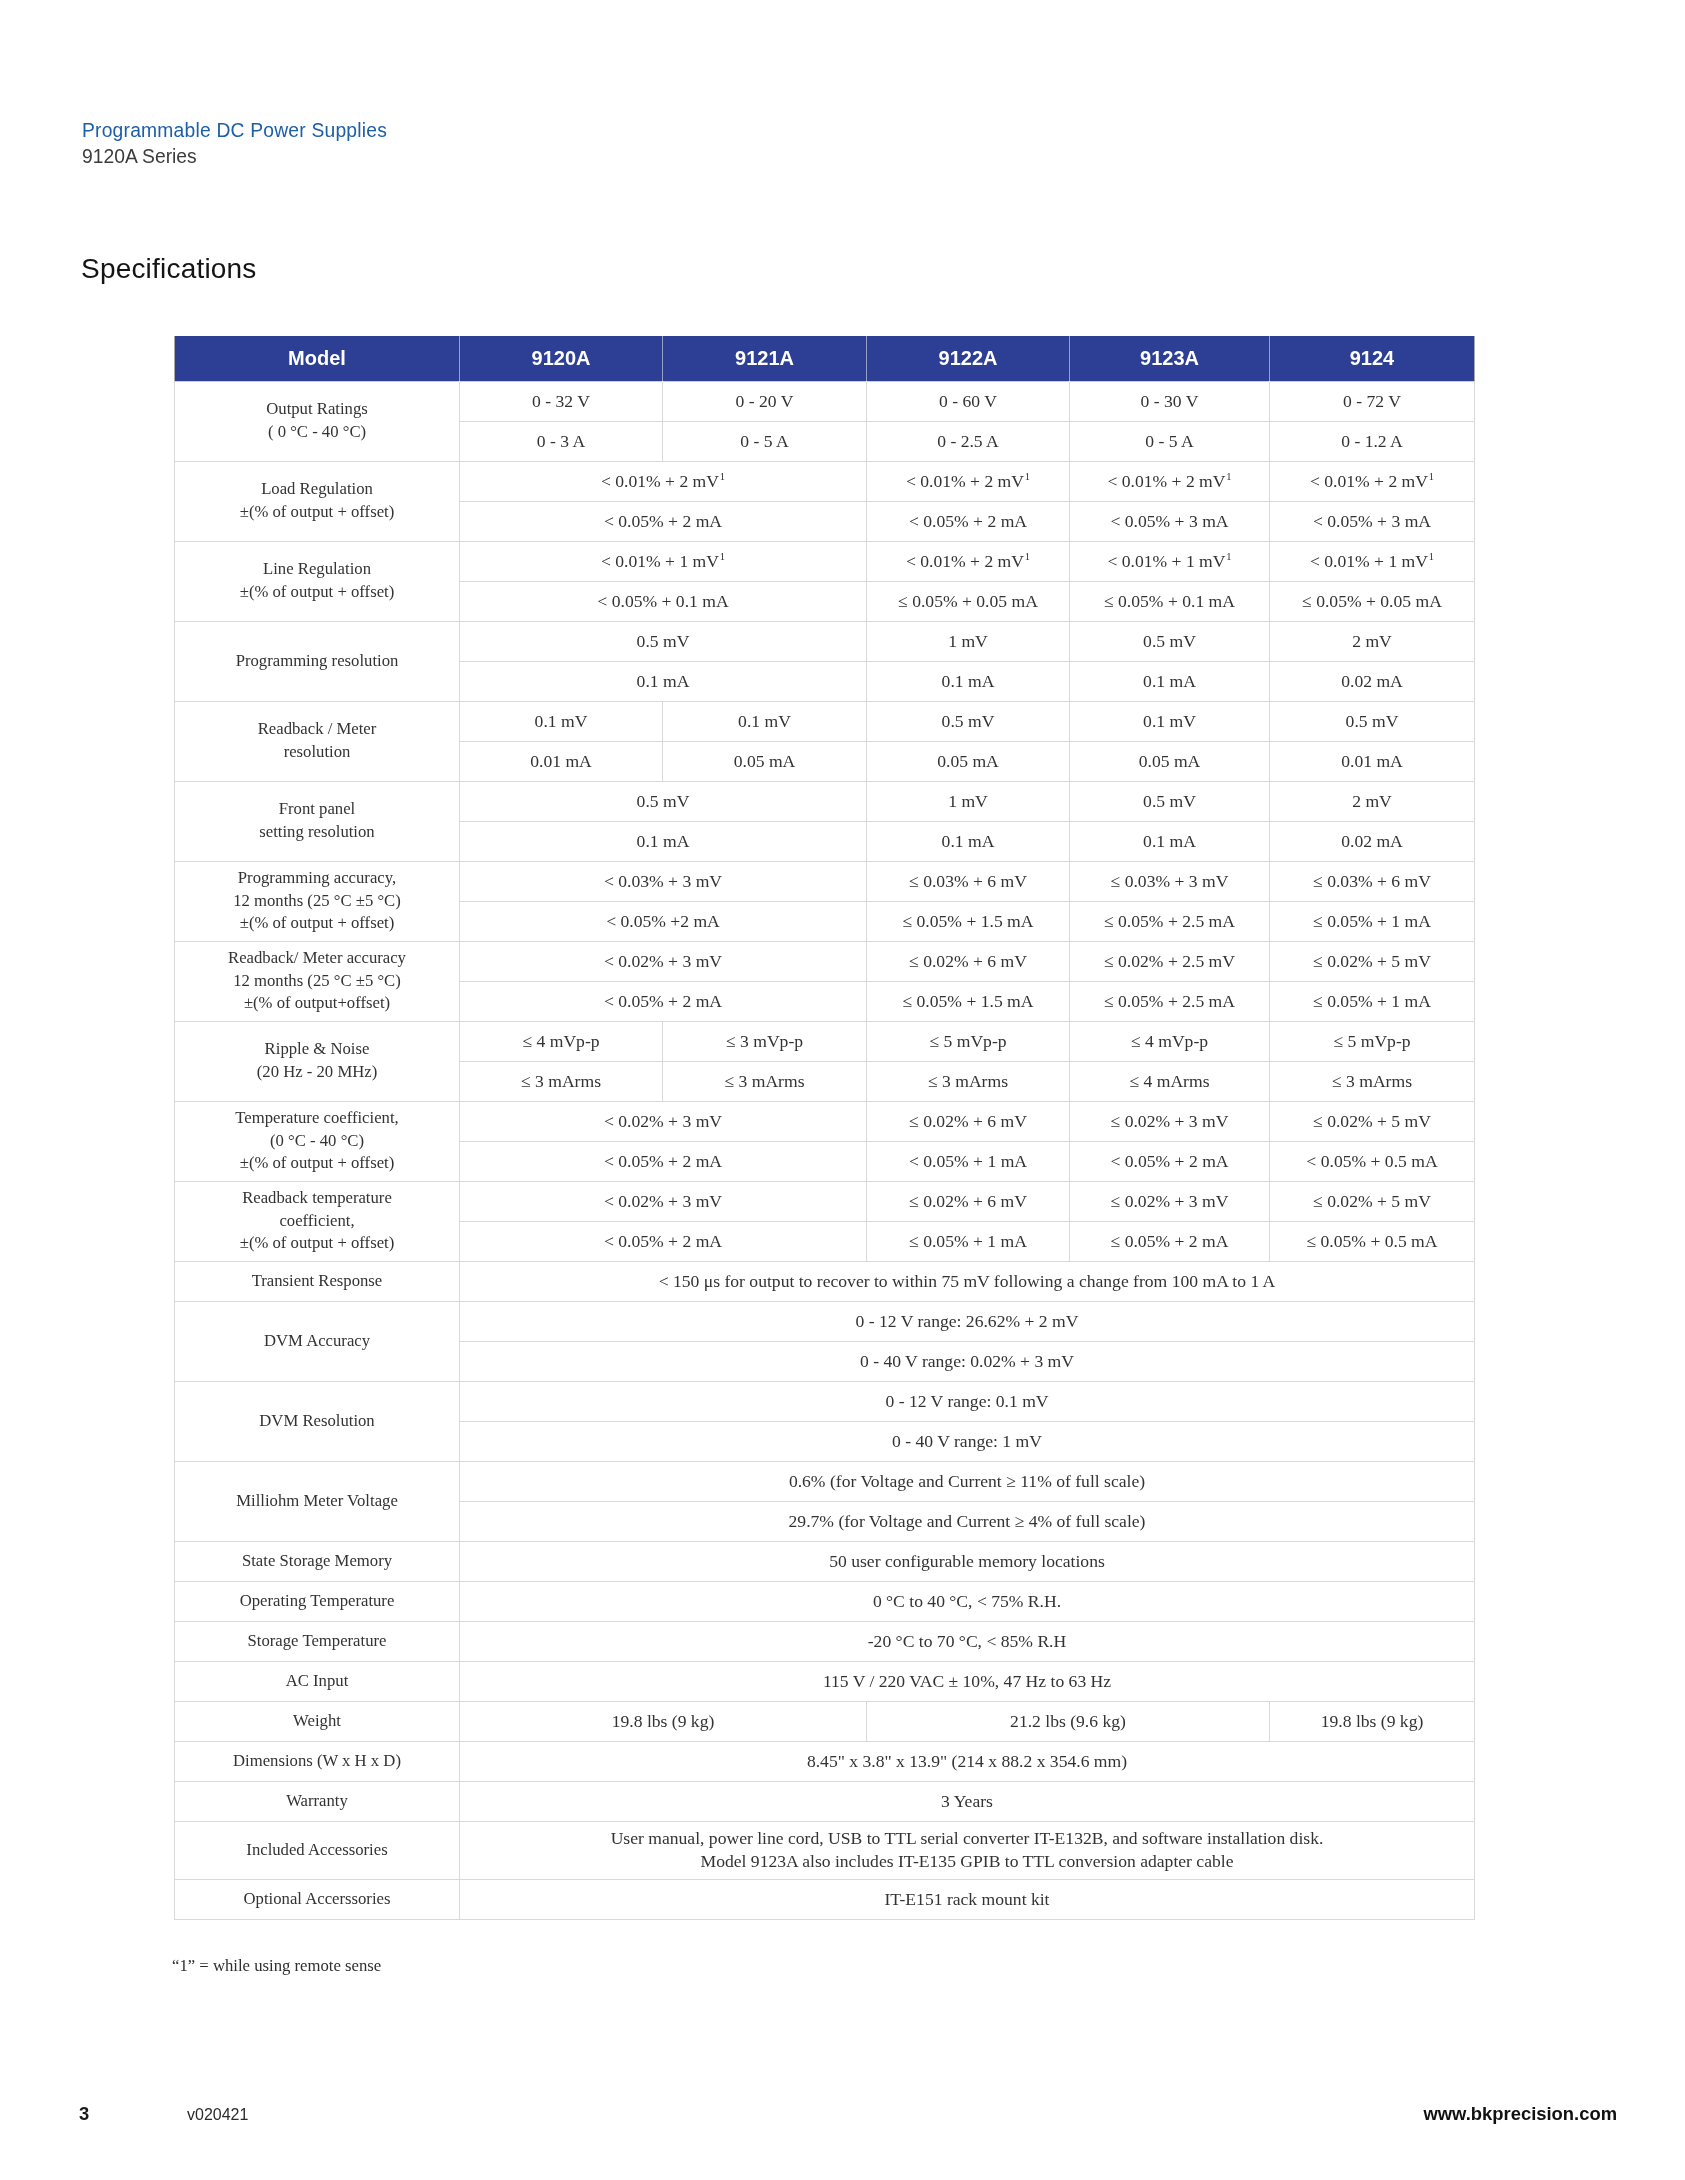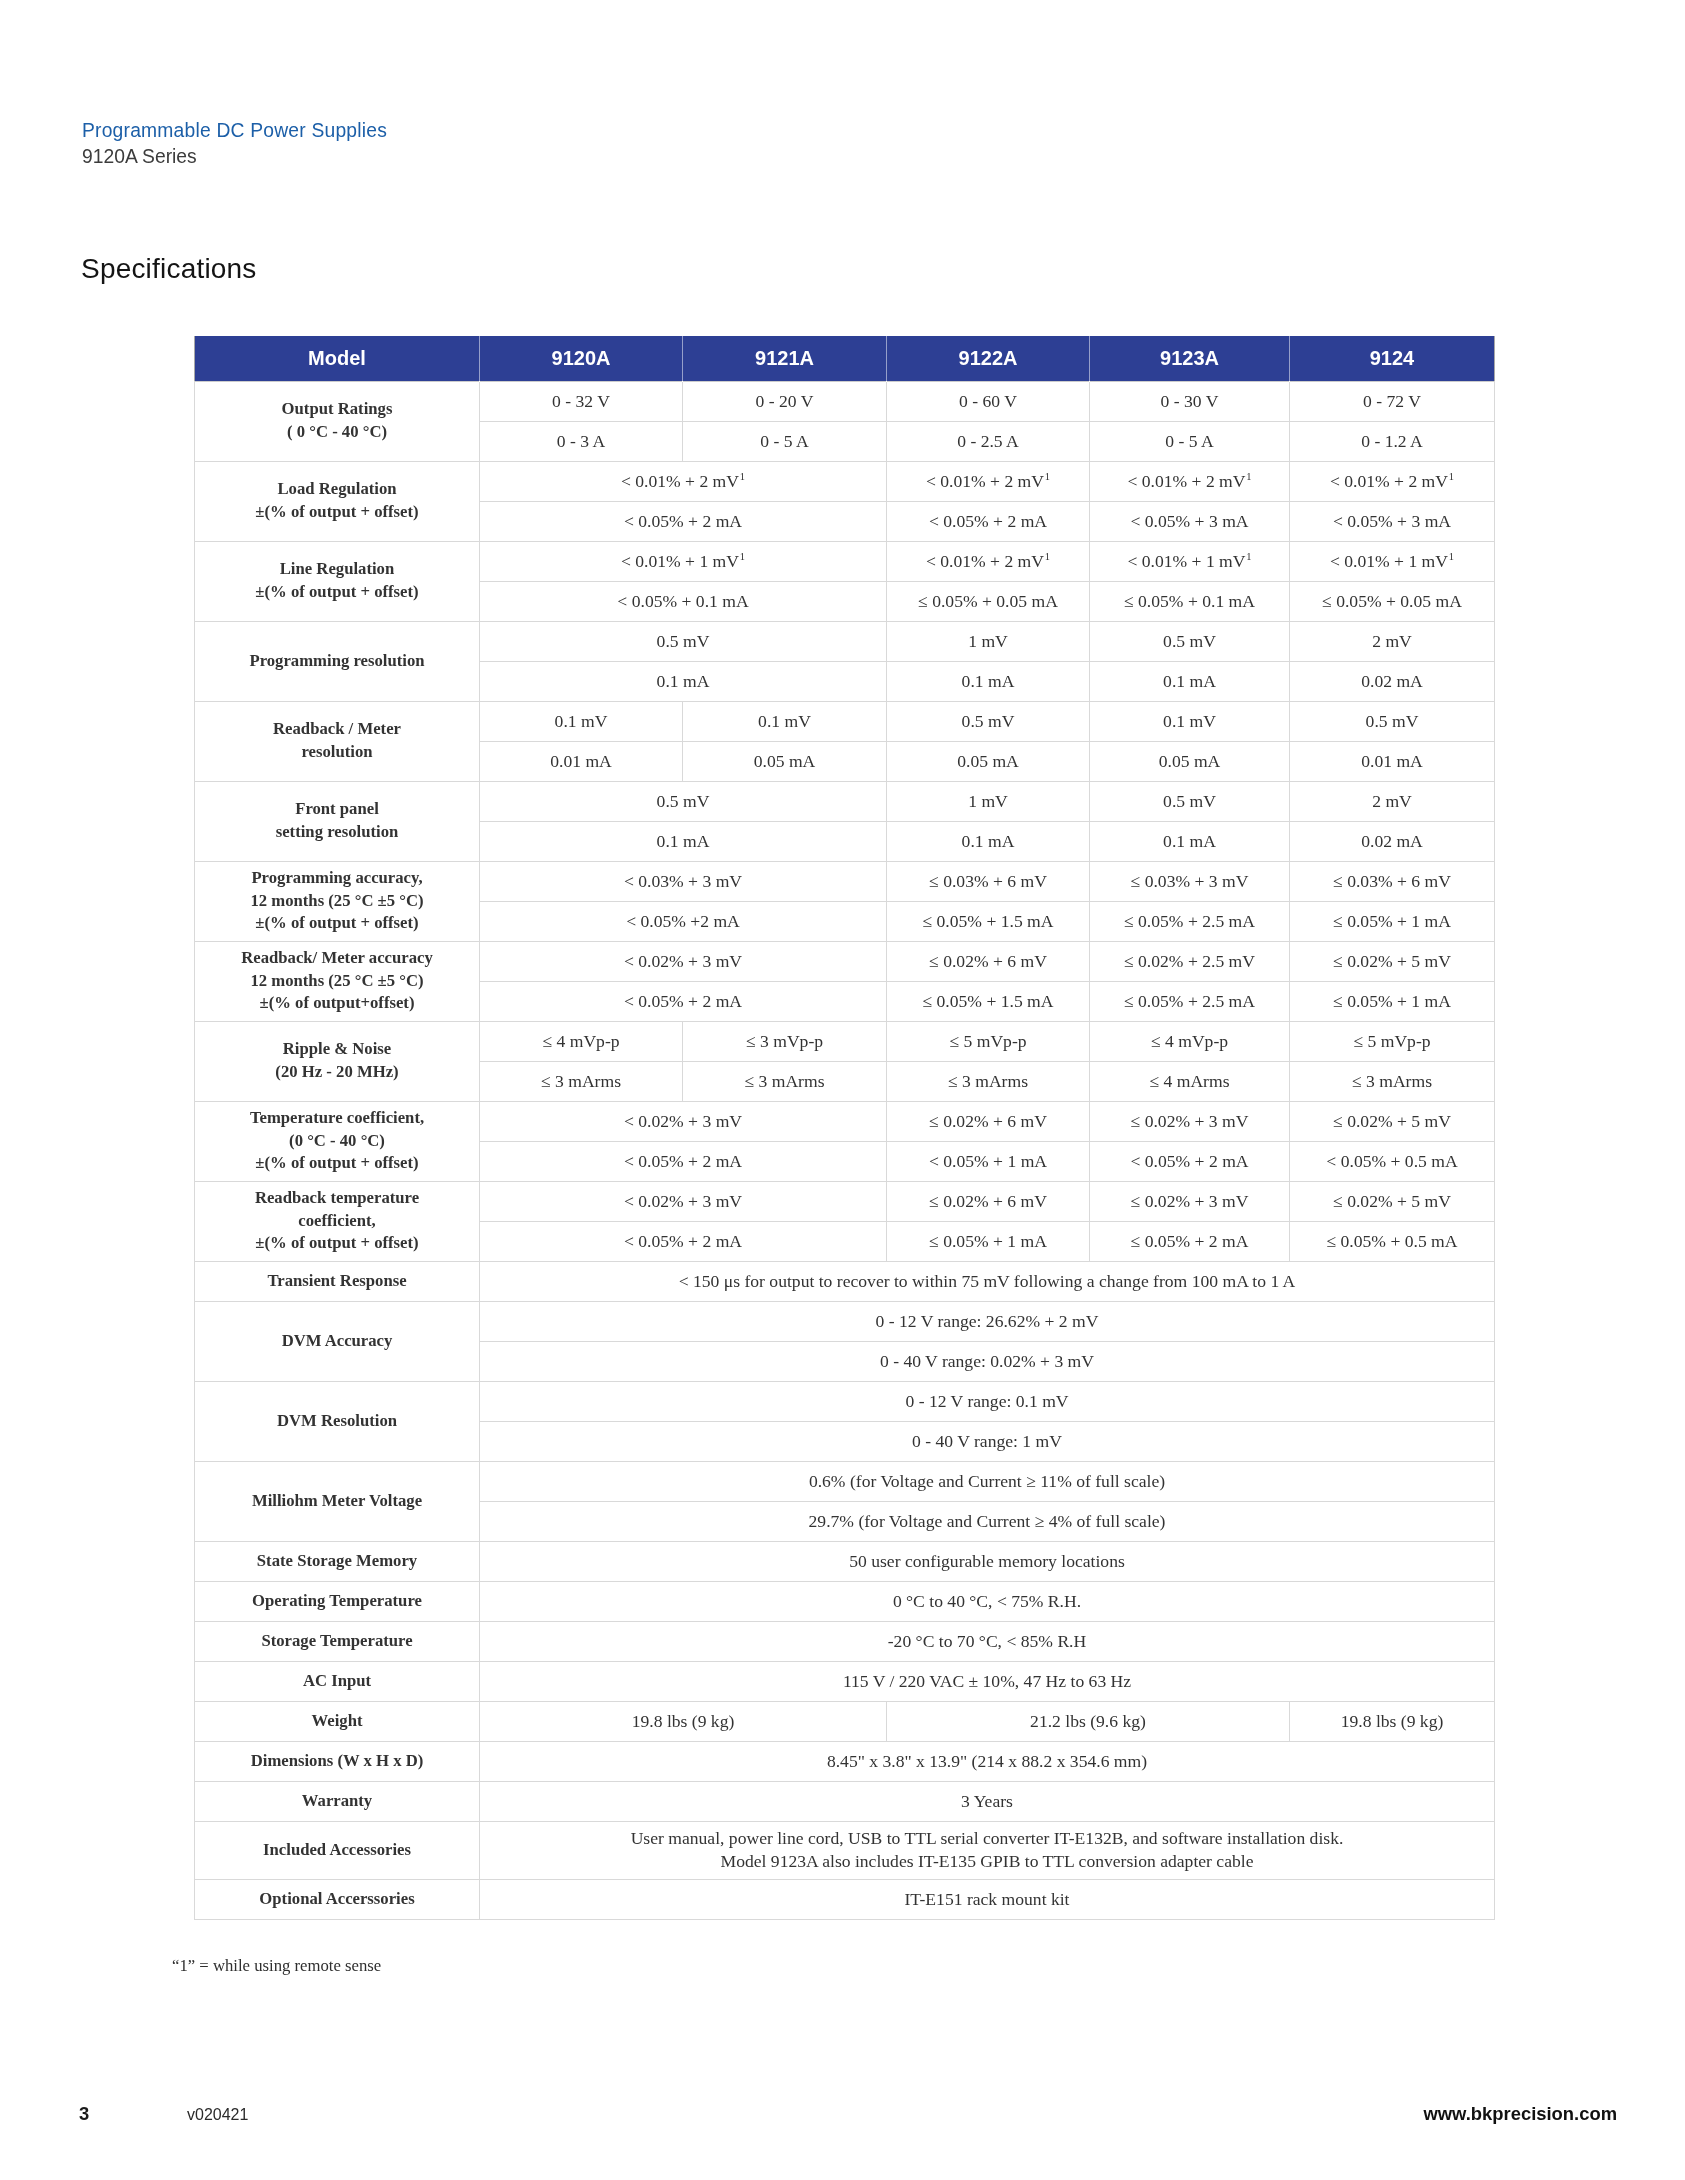--- a/index.html
+++ b/index.html
@@ -34,24 +34,24 @@
   th:last-child{border-right:none;}
   tbody tr{height:40px;}
   tbody tr.tall{height:58px;}
   td{
     font-family:"Liberation Serif", serif;font-size:17.6px;color:var(--cell-text);
     text-align:center;vertical-align:middle;
     border:0.9px solid var(--grid-light);
     padding:0.9px 5.3px;line-height:1.3;
   }
   td.label{font-size:16.7px;color:#333;}
-  td.label div{line-height:1.35;font-weight:bold;}
+  td.label div{line-height:1.35;}
   tr.group-start td{border-top:1.8px solid var(--grid-dark);}
   tr.first-group td{border-top:1.8px solid #cccccc;}
-  table{border:0.9px solid #a8a8a8;border-top:none;margin-left:20px;}
+  table{border:0.9px solid #a8a8a8;border-top:none;}
   sup{font-size:10.5px;line-height:0;vertical-align:super;margin-left:0.9px;}
   .footnote{
     position:absolute;left:172px;top:1956px;
     font-family:"Liberation Serif", serif;font-size:16.7px;color:#2f2f2f;
   }
   .footer-pageno{position:absolute;left:79px;top:2103px;font-size:18.4px;font-weight:700;color:#1a1a1a;}
   .footer-version{position:absolute;left:187px;top:2106px;font-size:16px;color:#2b2b2b;}
   .footer-site{position:absolute;right:68px;top:2103px;font-size:18.4px;font-weight:700;color:#111;}
 </style>
 </head>

